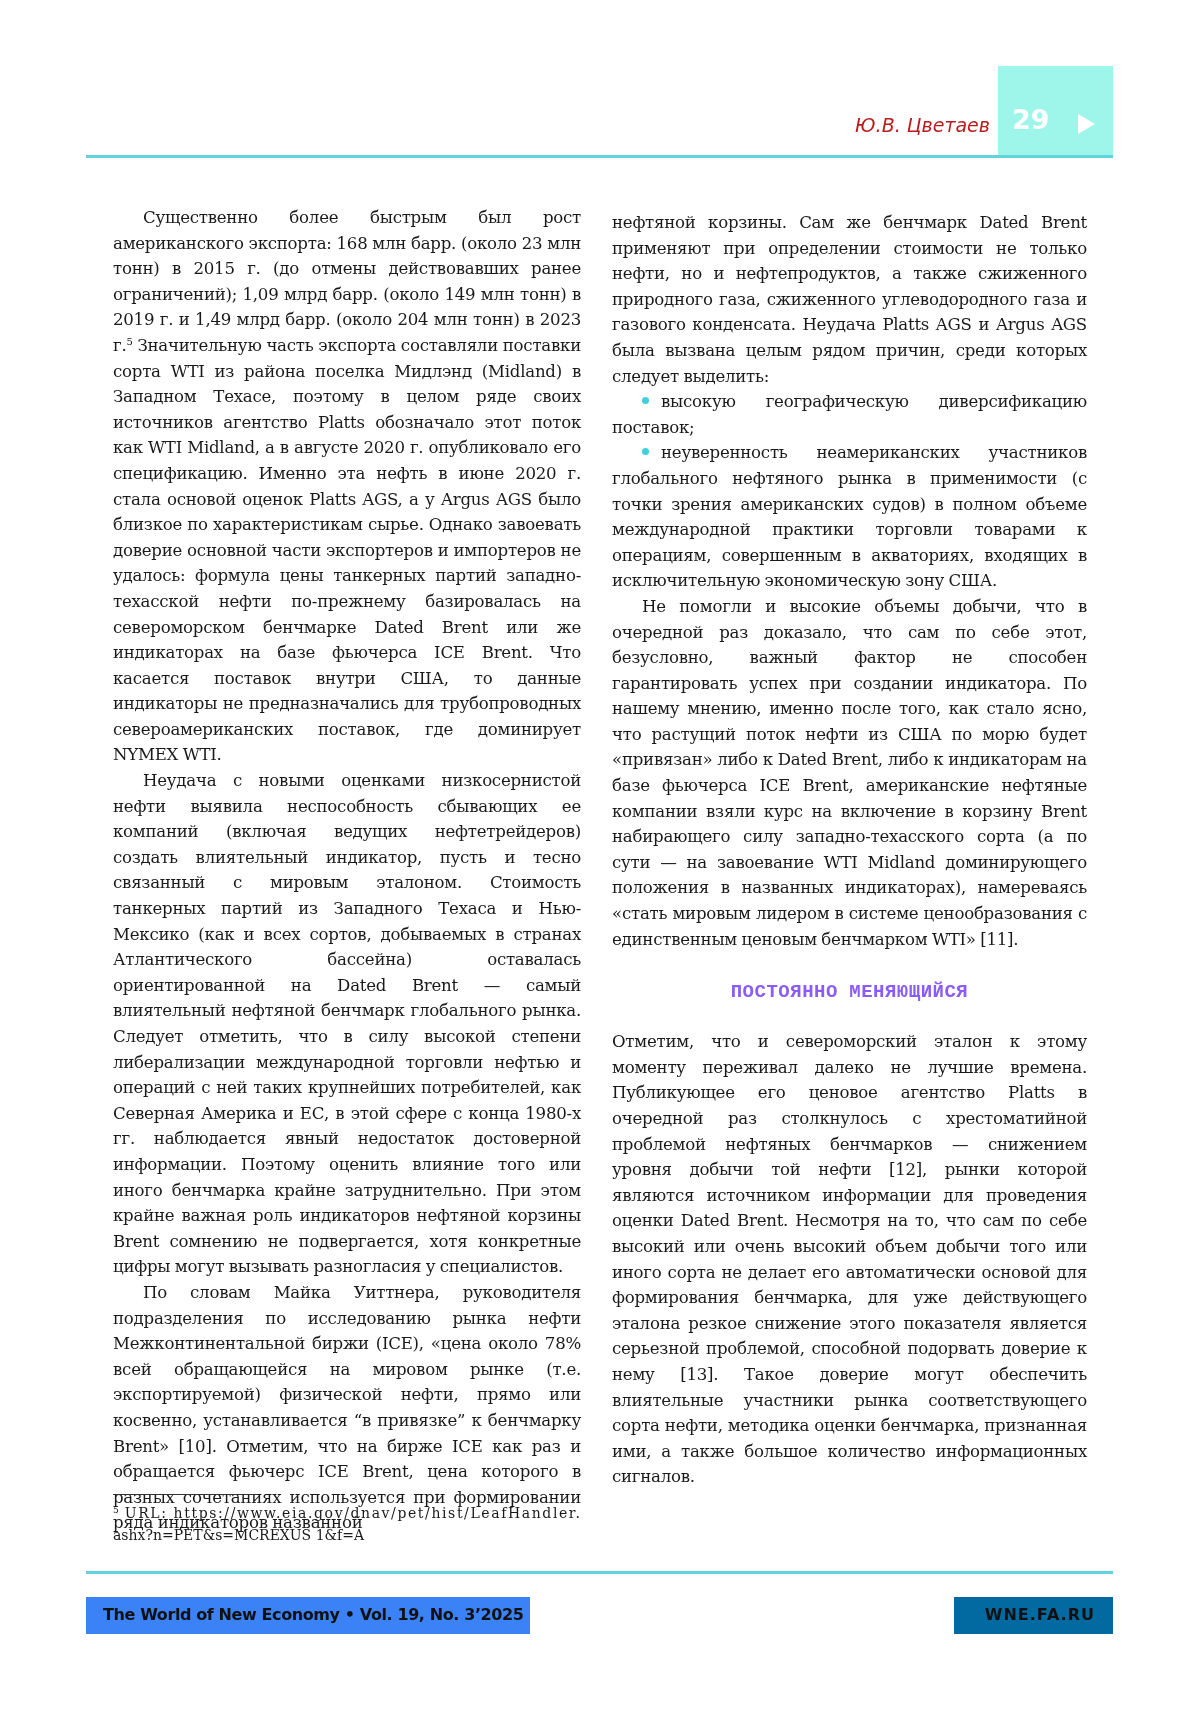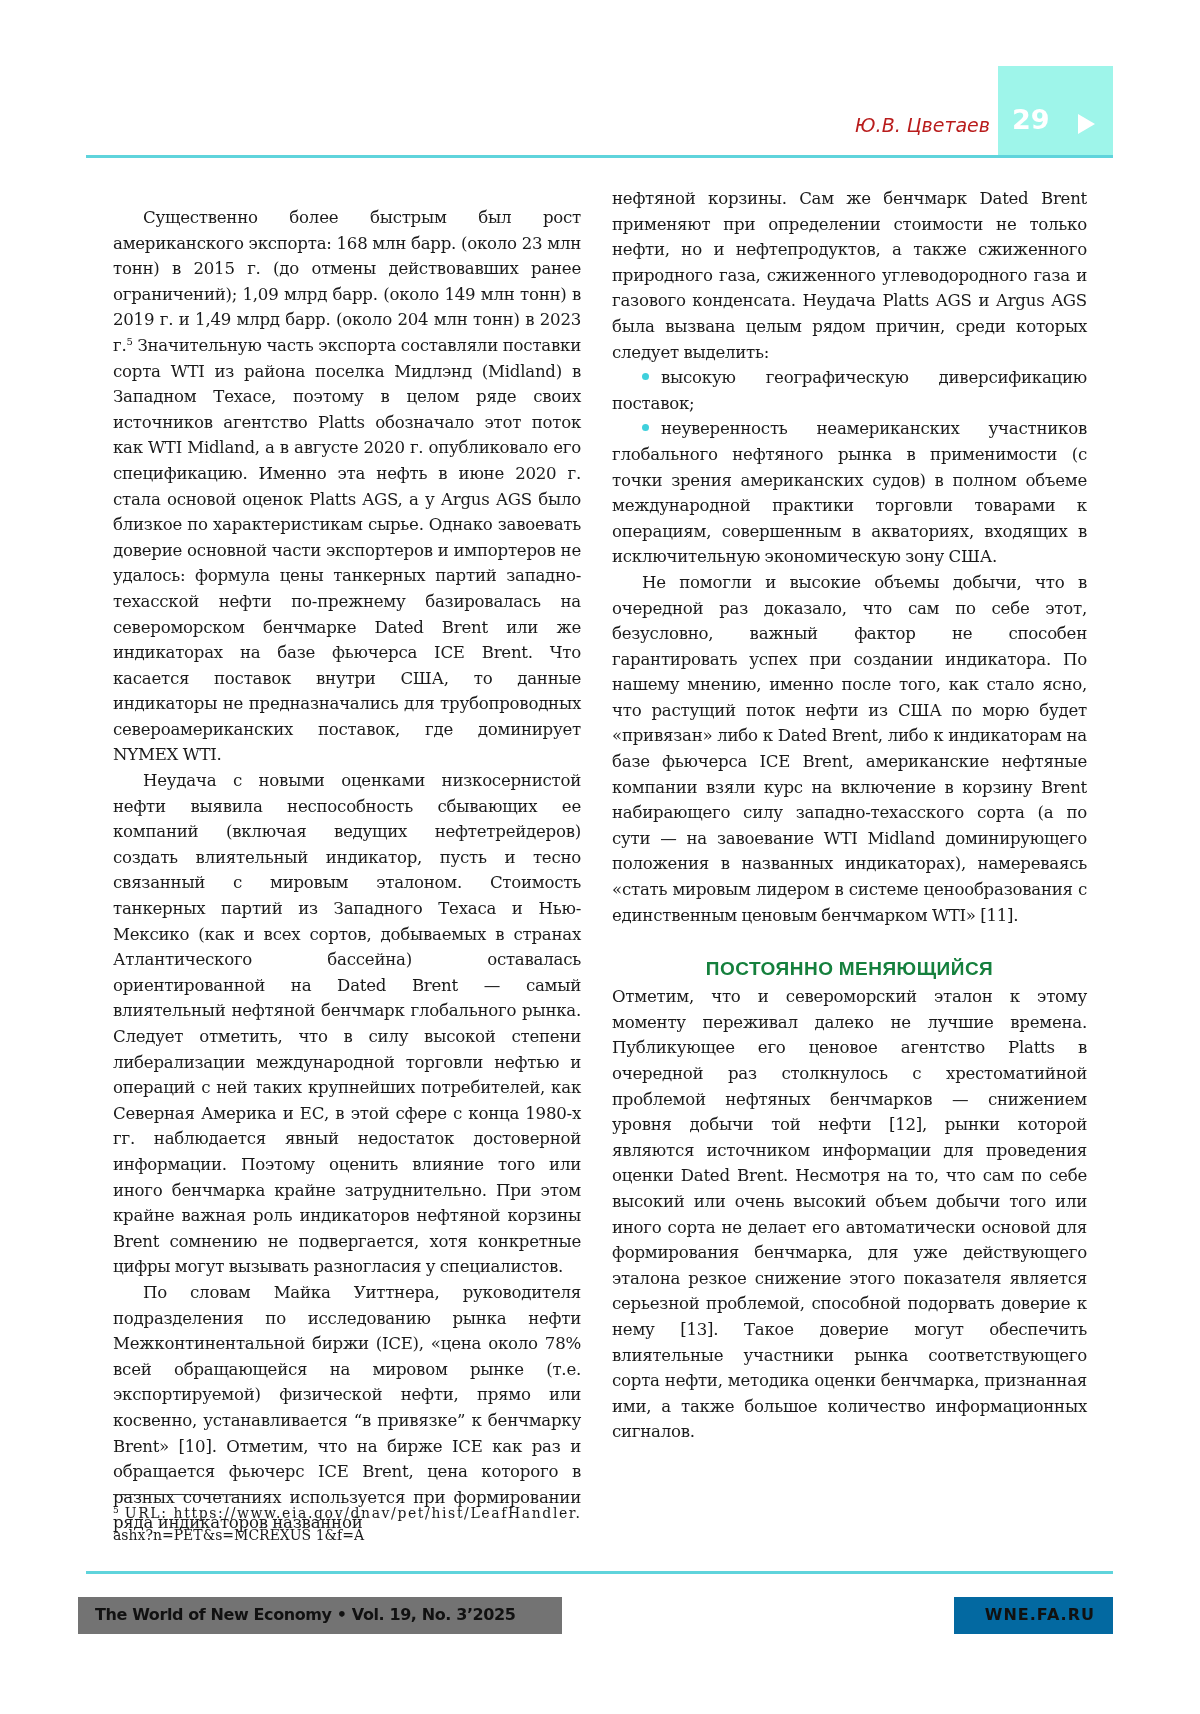--- a/index.html
+++ b/index.html
@@ -15,38 +15,38 @@
     .next-icon { position: absolute; left: 1078px; top: 114px; width: 0; height: 0;
       border-top: 10px solid transparent; border-bottom: 10px solid transparent; border-left: 17px solid #ffffff; }
     .rule-top { position: absolute; left: 86px; top: 155px; width: 1027px; height: 3px; background: #5fd4dc; }
 
     .col { position: absolute; top: 186px; font-size: 16.6px; line-height: 25.6px; text-align: justify;
       hyphens: manual; letter-spacing: -0.25px; word-spacing: -0.5px; }
     .col-left { left: 113px; width: 468px; margin-top: 19px; }
     .col-right { left: 612px; width: 475px; }
     .col p { margin: 0; }
     .col p.indent { text-indent: 30px; }
-    .col p.noindent { text-indent: 0; }
+    .col p.noindent { text-indent: 0; margin-top: 24px; }
     .col sup { font-size: 10px; line-height: 0; vertical-align: 6px; }
 
     .bullet { margin: 0; text-indent: 30px; }
     .bullet-dot { display: inline-block; width: 7px; height: 7px; border-radius: 50%; background: #3fd0dc;
       margin-right: 12px; vertical-align: 3px; text-indent: 0; }
 
-    .section-heading { font-family: Liberation Sans, sans-serif; font-weight: bold; color: #15803d;
+    .section-heading { font-family: Liberation Mono, monospace; font-weight: bold; color: #8b5cf6;
       text-align: center; font-size: 19px; line-height: 25px; letter-spacing: 0.5px; margin: 28px 0 3px 0; }
 
     .footnote-rule { position: absolute; left: 113px; top: 1494px; width: 145px; height: 1px; background: #333; }
     .footnote { position: absolute; left: 113px; top: 1502px; width: 470px; font-size: 14px; line-height: 22px;
       color: #1a1a1a; text-align: left; }
     .footnote .fn-url { letter-spacing: 1.6px; }
     .footnote sup { font-size: 9px; vertical-align: 5px; line-height: 0; }
 
     .rule-bottom { position: absolute; left: 86px; top: 1571px; width: 1027px; height: 3px; background: #5fd4dc; }
-    .footer-left { position: absolute; left: 78px; top: 1597px; width: 484px; height: 37px; background: #737373; }
+    .footer-left { position: absolute; left: 86px; top: 1597px; width: 444px; height: 37px; background: #3b82f6; }
     .footer-left span { position: absolute; left: 17px; top: 8px; font-family: "DejaVu Sans", sans-serif;
       font-weight: bold; font-size: 16px; color: #111; letter-spacing: -0.4px; white-space: nowrap; }
     .footer-right { position: absolute; left: 954px; top: 1597px; width: 159px; height: 37px; background: #0369a1; }
     .footer-right span { position: absolute; right: 18px; top: 8px; font-family: "DejaVu Sans", sans-serif;
       font-weight: bold; font-size: 16px; color: #111; letter-spacing: 1px; white-space: nowrap; }
   </style>
 </head>
 <body>
 
 <div class="header-author">Ю.В. Цветаев</div>

